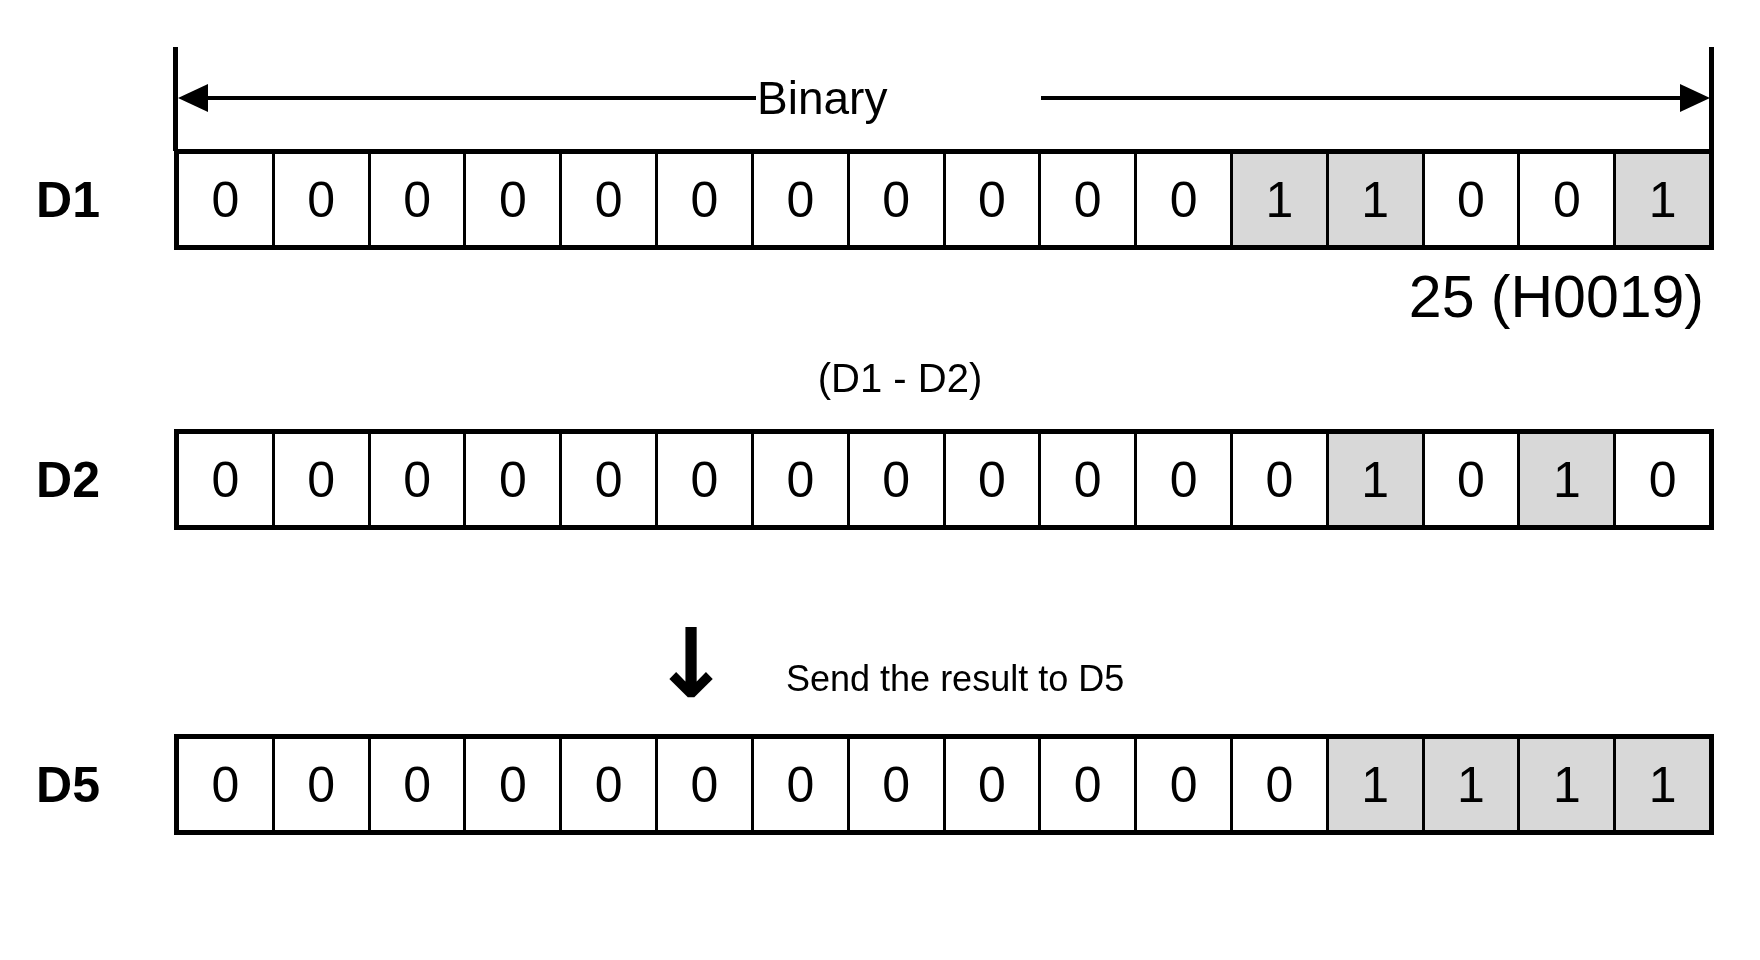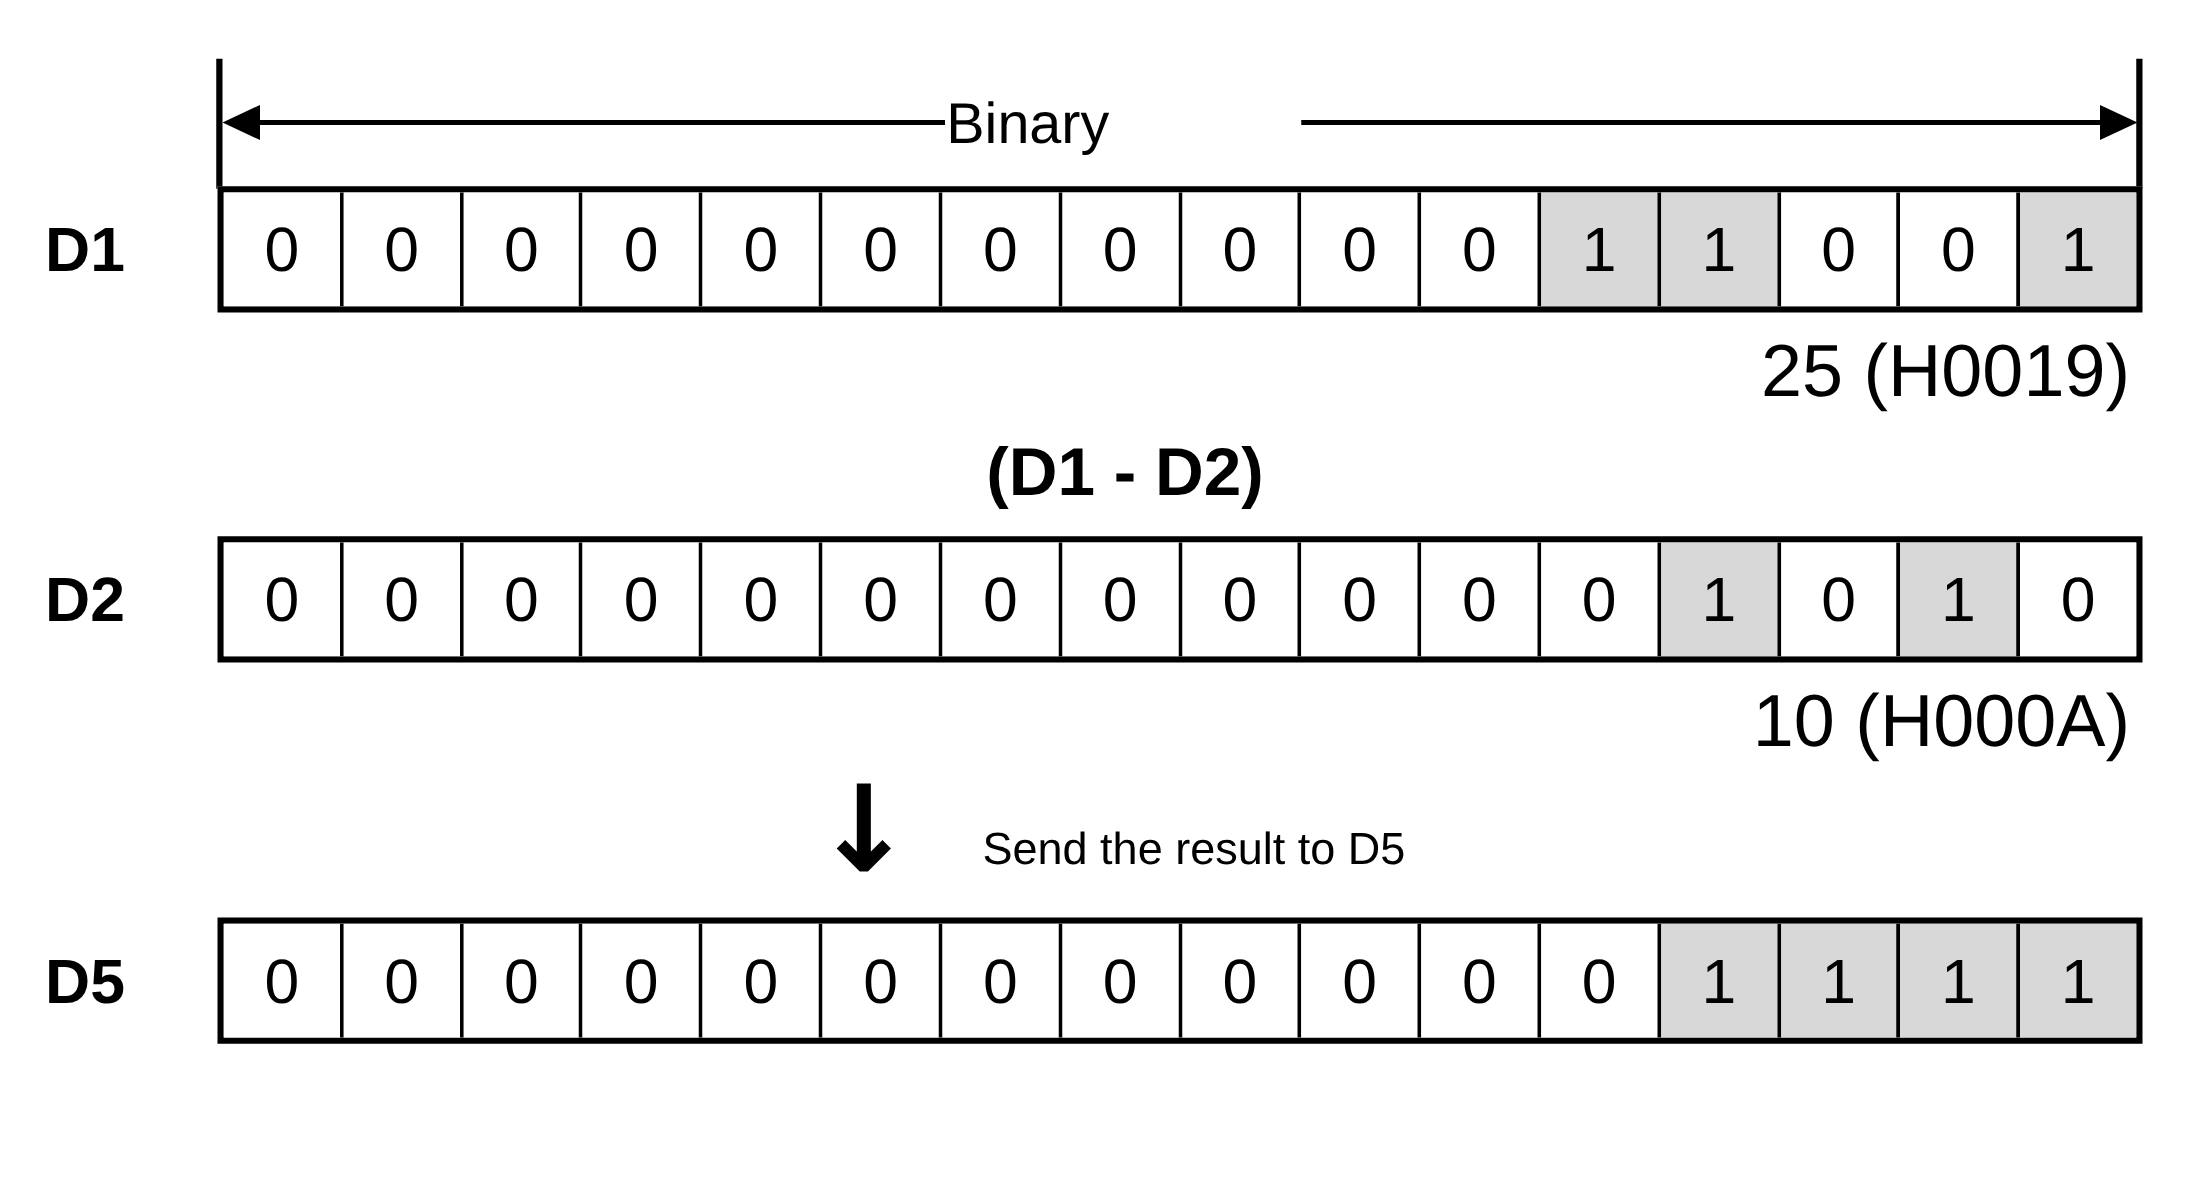--- a/index.html
+++ b/index.html
@@ -104,24 +104,23 @@
   .val.v1 { top: 272px; }
   .val.v2 { top: 552px; }
   .val.v3 { top: 854px; }
 
   .op-label {
     position: absolute;
     left: 700px;
     top: 352px;
     width: 400px;
     text-align: center;
-    font-size: 54px;
+    font-size: 40px;
     line-height: 52px;
     white-space: nowrap;
-    font-weight: bold;
   }
 
   .down-arrow {
     position: absolute;
     left: 631px;
     top: 612px;
     width: 120px;
     text-align: center;
     font-size: 96px;
     line-height: 104px;
@@ -205,20 +204,19 @@
         <div class="cell">0</div>
         <div class="cell">0</div>
         <div class="cell hl">1</div>
         <div class="cell hl">1</div>
         <div class="cell hl">1</div>
         <div class="cell hl">1</div>
       </div>
     </div>
 
   <div class="val v1">25 (H0019)</div>
-  <div class="val v2">10 (H000A)</div>
 
   <div class="op-label">(D1 - D2)</div>
 
   <div class="down-arrow">↓</div>
   <div class="send-label">Send the result to D5</div>
 
 </div>
 
 </body></html>

